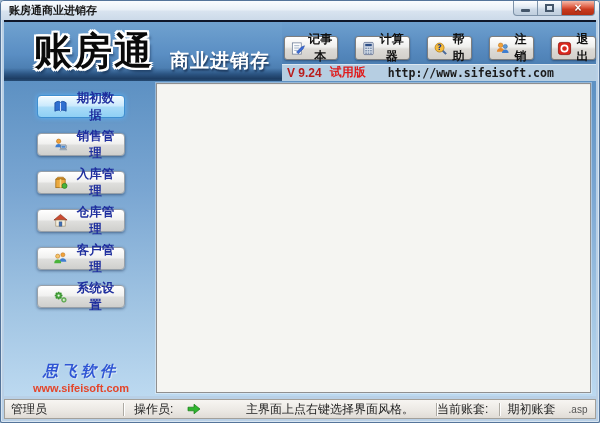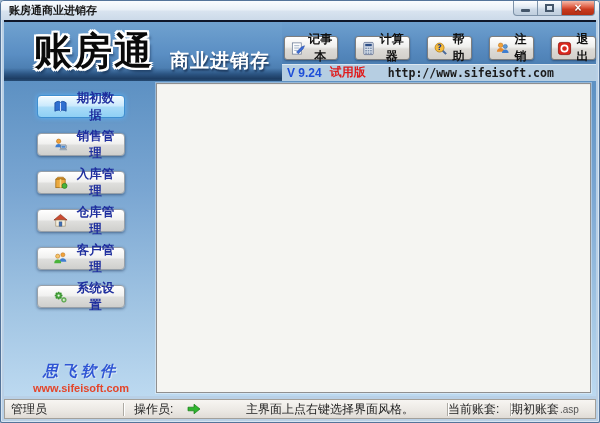--- a/index.html
+++ b/index.html
@@ -34,21 +34,21 @@
   .header-right{flex:1;display:flex;flex-direction:column;}
   .toolbar{height:44px;background:linear-gradient(180deg,#6ea0cf 0%,#5588bd 70%,#4d80b4 100%);
     display:flex;align-items:flex-end;gap:17px;padding:0 0 4px 2px;}
   .tb-btn{height:24px;display:flex;align-items:center;gap:3px;padding:0 5px;cursor:pointer;
     background:linear-gradient(180deg,#ffffff 0%,#efefed 45%,#dddbd7 55%,#d2cfca 100%);
     border:1px solid #7e7e7e;border-radius:3px;font-size:12px;font-weight:bold;color:#101010;
     box-shadow:0 1px 2px rgba(0,20,50,.4);font-family:"Liberation Sans",sans-serif;}
   .tb-icon{display:flex;align-items:center;}
   .version-strip{height:17px;background:#b6cee2;display:flex;align-items:center;font-size:12px;
     padding-left:5px;box-shadow:inset 0 1px 0 rgba(255,255,255,.5);}
-  .ver{color:#1d4ed8;font-weight:bold;}
+  .ver{color:#b91c1c;font-weight:bold;}
   .trial{color:#e01b1b;font-weight:bold;margin-left:8px;}
   .site{color:#1b1b1b;font-weight:bold;margin-left:22px;font-family:"DejaVu Sans Mono",monospace;font-size:11.5px;}
   
   .body{position:absolute;top:80px;left:3px;right:3px;bottom:26px;
     background:linear-gradient(180deg,#5d91c3 0%,#7aa6d2 35%,#9fc3e2 70%,#bcd9f0 100%);}
   .main-panel{position:absolute;left:152px;right:5px;top:2px;bottom:3px;background:#f5f5f2;
     border:1px solid #8f8f8f;box-shadow:0 0 0 1px rgba(255,255,255,.35), inset 0 1px 0 #ececea;}
   .sidebar{position:absolute;left:33px;top:14px;width:90px;}
   .side-btn{width:88px;height:23px;margin-bottom:15px;display:flex;align-items:center;justify-content:center;gap:5px;
     cursor:pointer;border:1px solid #98a0a8;border-radius:4px;
@@ -66,21 +66,21 @@
   
   .statusbar{position:absolute;left:3px;right:3px;bottom:3px;height:20px;
     background:linear-gradient(180deg,#f7f5f2 0%,#ebe8e3 60%,#e0dcd6 100%);
     border:1px solid #a3a09a;display:flex;align-items:center;font-size:12px;color:#222;}
   .sb-seg{display:flex;align-items:center;height:100%;}
   .sb-user{width:118px;padding-left:6px;}
   .sb-op{width:118px;padding-left:10px;}
   .sb-op .arrow{margin-left:14px;display:flex;align-items:center;}
   .sb-hint{flex:1;padding-left:4px;}
   .sb-acc-label{width:62px;}
-  .sb-acc-value{width:84px;}
+  .sb-acc-value{width:95px;justify-content:center;gap:12px;}
   .sep{width:1px;height:13px;background:#adaaa3;box-shadow:1px 0 0 #fff;flex:none;}
   .ext{font-size:10px;color:#555;margin-left:1px;}
 </style>
 </head>
 <body>
 
 <div class="window">
 
   <div class="titlebar">
     <span class="title-text">账房通商业进销存</span>

